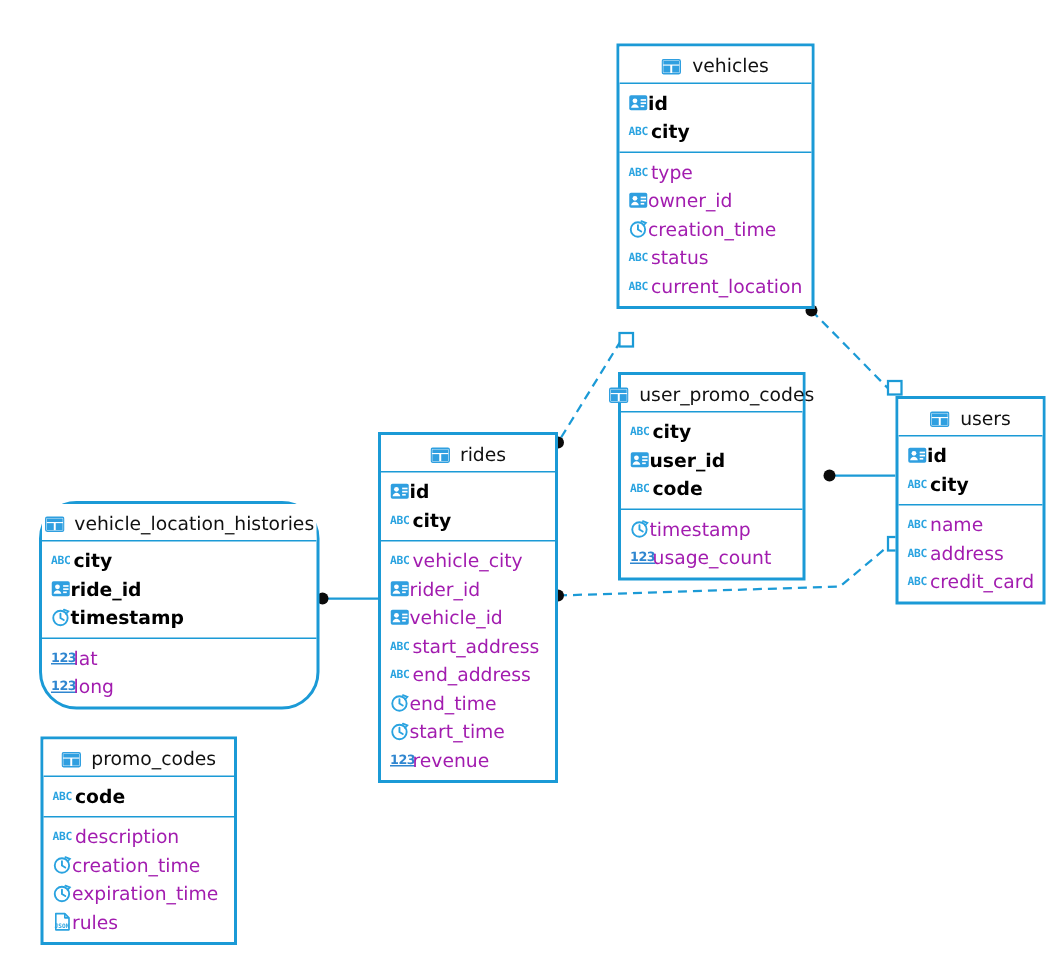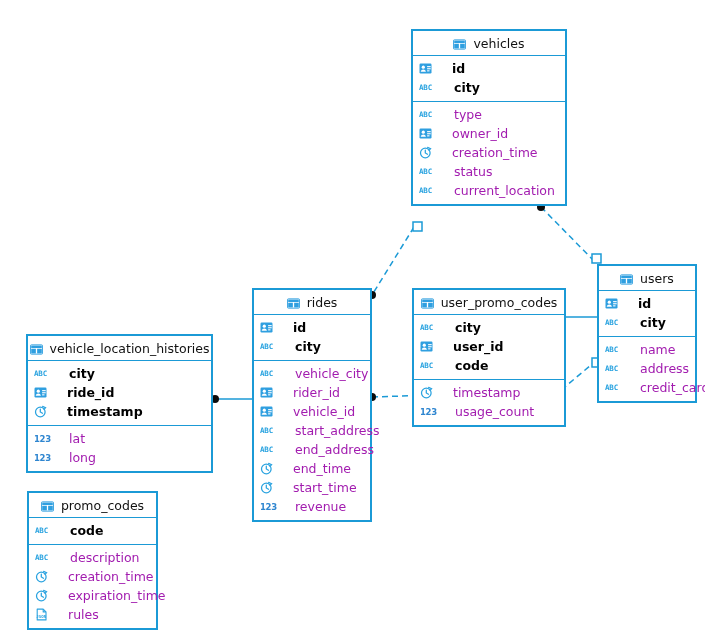--- a/index.html
+++ b/index.html
@@ -23,40 +23,40 @@
     border-bottom:1px solid #1b9ad6;
     background:#ffffff;
     padding:0 8px;
   }
   .tbl-title{
     font-size:12.5px;color:#111111;white-space:nowrap;letter-spacing:0;
   }
   .col-group{padding:3px 0 4px 0;}
   .col-group.keys{border-bottom:1px solid #1b9ad6;}
   .col-row{
-    display:flex;align-items:center;gap:20px;
+    display:flex;align-items:center;gap:0;
     height:19px;padding:0 6px;white-space:nowrap;
   }
   .col-name{font-size:12.5px;color:#a21caf;}
   .col-row.pk .col-name{font-weight:bold;color:#000;}
 
   
   .ico{width:13px;height:13px;flex:0 0 13px;display:block;}
   .ico svg{display:block;width:13px;height:13px;}
   .ico-abc{
     flex:0 0 15px;width:15px;height:13px;
     font-family:"DejaVu Sans Mono","Liberation Mono",monospace;
     font-size:7.5px;font-weight:bold;color:#2aa3e0;
     line-height:13px;letter-spacing:-0.2px;
   }
   .ico-123{
     flex:0 0 15px;width:15px;height:13px;
     font-family:"DejaVu Sans","Liberation Sans",sans-serif;
     font-size:8.5px;font-weight:bold;color:#2f86d0;
-    line-height:14px;letter-spacing:-0.3px;
+    line-height:14px;letter-spacing:-0.3px;text-decoration:underline;
   }
   .hdr-ico{width:14px;height:11px;flex:0 0 14px;}
 </style>
 </head>
 <body>
 
 <div id="canvas">
   <svg id="edges">
       <g>
         <path d="M 541 207 L 597 264" fill="none" stroke="#1b9ad6" stroke-width="1.5" stroke-dasharray="6,4"></path>
@@ -76,21 +76,21 @@
         <path d="M 372 397 L 560 391 L 597 360" fill="none" stroke="#1b9ad6" stroke-width="1.5" stroke-dasharray="6,4"></path>
         <circle cx="372" cy="397" r="4" fill="#0b0b0b"></circle>
         <rect x="592" y="358" width="9" height="9" fill="#ffffff" stroke="#1b9ad6" stroke-width="1.5"></rect>
       </g>
       <g>
         <path d="M 213 399 L 252 399" fill="none" stroke="#1b9ad6" stroke-width="1.5"></path>
         <circle cx="215" cy="399" r="4" fill="#0b0b0b"></circle>
       </g>
     </svg>
   <div id="tables-layer">
-      <div class="table-box" style="left: 411px; top: 29px; width: 156px;">
+      <div class="table-box" style="left: 411px; top: 29px; width: 132px;">
         <div class="tbl-header">
           <span class="ico hdr-ico">
             <svg viewBox="0 0 14 11">
               <rect x="0.5" y="0.5" width="13" height="10" rx="1" fill="#ffffff" stroke="#2f9fe0" stroke-width="1"></rect>
               <rect x="1.3" y="1.3" width="11.4" height="2.6" fill="#2f9fe0"></rect>
               <rect x="1.3" y="4.7" width="5.0" height="5.0" fill="#2f9fe0"></rect>
               <rect x="7.7" y="4.7" width="5.0" height="5.0" fill="#2f9fe0"></rect>
             </svg>
           </span>
           <span class="tbl-title">vehicles</span>
@@ -145,21 +145,21 @@
           <div class="col-row">
             <span class="ico-abc">ABC</span>
             <span class="col-name">status</span>
           </div>
           <div class="col-row">
             <span class="ico-abc">ABC</span>
             <span class="col-name">current_location</span>
           </div>
         </div>
       </div>
-      <div class="table-box" style="left: 412px; top: 248px; width: 154px; margin-top: 40px;">
+      <div class="table-box" style="left: 412px; top: 248px; width: 125px;">
         <div class="tbl-header">
           <span class="ico hdr-ico">
             <svg viewBox="0 0 14 11">
               <rect x="0.5" y="0.5" width="13" height="10" rx="1" fill="#ffffff" stroke="#2f9fe0" stroke-width="1"></rect>
               <rect x="1.3" y="1.3" width="11.4" height="2.6" fill="#2f9fe0"></rect>
               <rect x="1.3" y="4.7" width="5.0" height="5.0" fill="#2f9fe0"></rect>
               <rect x="7.7" y="4.7" width="5.0" height="5.0" fill="#2f9fe0"></rect>
             </svg>
           </span>
           <span class="tbl-title">user_promo_codes</span>
@@ -339,21 +339,21 @@
               </svg>
             </span>
             <span class="col-name">start_time</span>
           </div>
           <div class="col-row">
             <span class="ico-123">123</span>
             <span class="col-name">revenue</span>
           </div>
         </div>
       </div>
-      <div class="table-box" style="left: 26px; top: 334px; width: 187px;">
+      <div class="table-box" style="left: 26px; top: 334px; width: 187px; border-radius: 25px;">
         <div class="tbl-header">
           <span class="ico hdr-ico">
             <svg viewBox="0 0 14 11">
               <rect x="0.5" y="0.5" width="13" height="10" rx="1" fill="#ffffff" stroke="#2f9fe0" stroke-width="1"></rect>
               <rect x="1.3" y="1.3" width="11.4" height="2.6" fill="#2f9fe0"></rect>
               <rect x="1.3" y="4.7" width="5.0" height="5.0" fill="#2f9fe0"></rect>
               <rect x="7.7" y="4.7" width="5.0" height="5.0" fill="#2f9fe0"></rect>
             </svg>
           </span>
           <span class="tbl-title">vehicle_location_histories</span>

